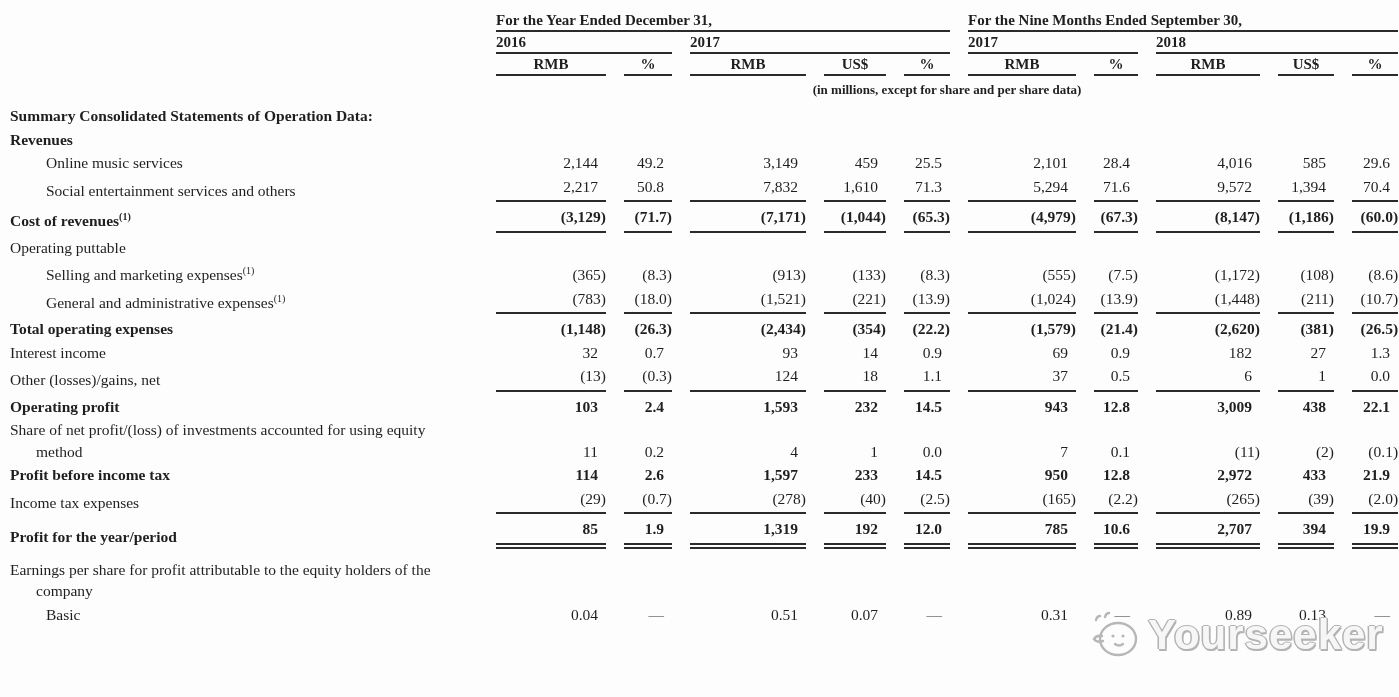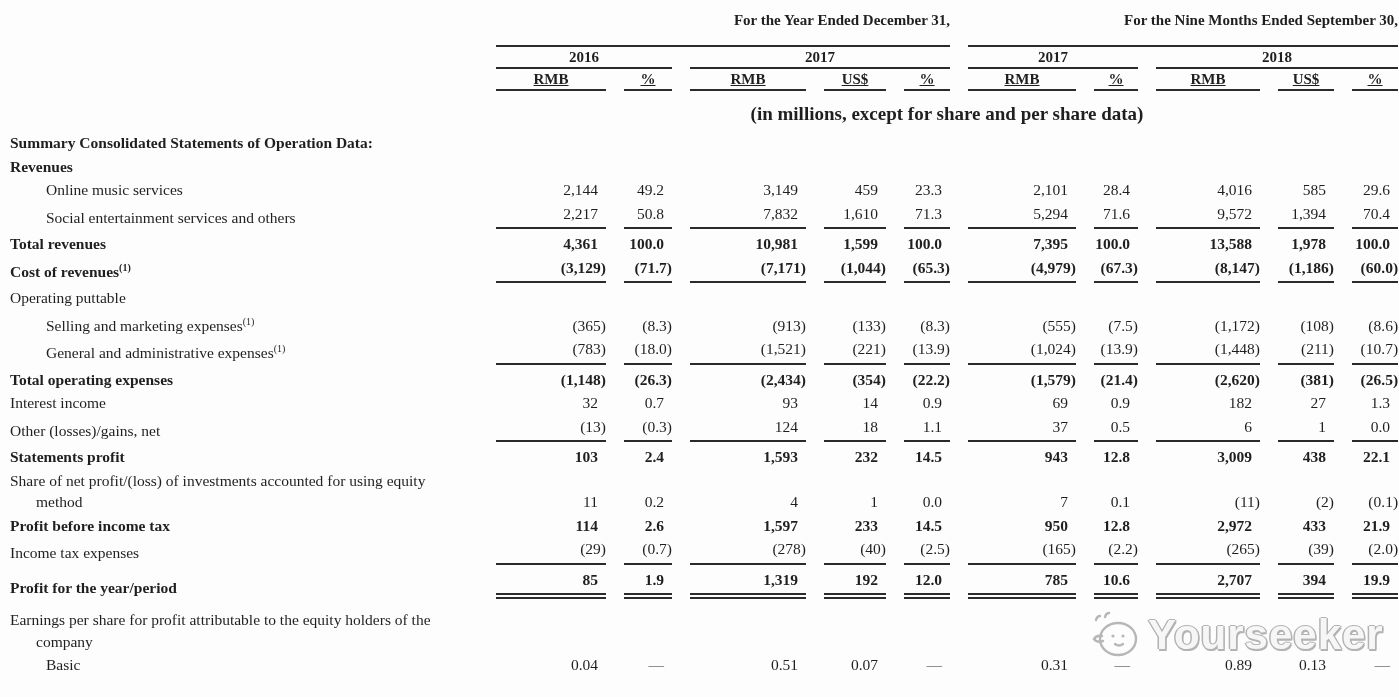--- a/index.html
+++ b/index.html
@@ -26,24 +26,24 @@
   col.c-pct2 { width:46px; }
   col.c-rmb3 { width:108px; }
   col.c-pct3 { width:44px; }
   col.c-rmb4 { width:104px; }
   col.c-usd2 { width:56px; }
   col.c-pct4 { width:46px; }
 
   th { font-weight:bold; font-size:15px; }
   td { vertical-align:bottom; }
 
-  .grp  { text-align:right; border-bottom:2px solid #2b2b2b; padding-bottom:16px; white-space:nowrap; }
-  .yr   { text-align:center; border-bottom:2px solid #2b2b2b; padding:2px 0 1px; }
-  .unit { text-align:center; border-bottom:2px solid #2b2b2b; padding:2px 0 1px;text-decoration:underline; }
-  .note { text-align:center; font-weight:bold; font-size:19px; padding:12px 0 6px; }
+  .grp  { text-align:left; border-bottom:2px solid #2b2b2b; padding-bottom:1px; white-space:nowrap; }
+  .yr   { text-align:left; border-bottom:2px solid #2b2b2b; padding:2px 0 1px; }
+  .unit { text-align:center; border-bottom:2px solid #2b2b2b; padding:2px 0 1px; }
+  .note { text-align:center; font-weight:bold; font-size:13px; padding:6px 0 6px; }
 
   tbody td { font-size:15.5px; line-height:21.5px; padding:1px 0 1px; }
   tbody tr.b td { font-weight:bold; }
 
   td.lbl { text-align:left; white-space:pre-line; }
   td.l0  { padding-left:36px; text-indent:-26px;margin-top:16px; }
   td.l1  { padding-left:46px; text-indent:0; }
 
   td.num { text-align:right; white-space:nowrap; }
   td.num.par { padding-right:0; }
@@ -125,53 +125,40 @@
         </tr>
         <tr class="b">
           <td class="lbl l0" colspan="11">Revenues</td>
         </tr>
         <tr>
           <td class="lbl l1">Online music services</td>
           <td class="num">2,144</td>
           <td class="num">49.2</td>
           <td class="num">3,149</td>
           <td class="num">459</td>
-          <td class="num">23.3</td>
+          <td class="num">25.5</td>
           <td class="num">2,101</td>
           <td class="num">28.4</td>
           <td class="num">4,016</td>
           <td class="num">585</td>
           <td class="num">29.6</td>
         </tr>
         <tr class="u1">
           <td class="lbl l1">Social entertainment services and others</td>
           <td class="num">2,217</td>
           <td class="num">50.8</td>
           <td class="num">7,832</td>
           <td class="num">1,610</td>
           <td class="num">71.3</td>
           <td class="num">5,294</td>
           <td class="num">71.6</td>
           <td class="num">9,572</td>
           <td class="num">1,394</td>
           <td class="num">70.4</td>
         </tr>
-        <tr class="b">
-          <td class="lbl l0">Total revenues</td>
-          <td class="num">4,361</td>
-          <td class="num">100.0</td>
-          <td class="num">10,981</td>
-          <td class="num">1,599</td>
-          <td class="num">100.0</td>
-          <td class="num">7,395</td>
-          <td class="num">100.0</td>
-          <td class="num">13,588</td>
-          <td class="num">1,978</td>
-          <td class="num">100.0</td>
-        </tr>
         <tr class="b u1">
           <td class="lbl l0">Cost of revenues<sup>(1)</sup></td>
           <td class="num par">(3,129)</td>
           <td class="num par">(71.7)</td>
           <td class="num par">(7,171)</td>
           <td class="num par">(1,044)</td>
           <td class="num par">(65.3)</td>
           <td class="num par">(4,979)</td>
           <td class="num par">(67.3)</td>
           <td class="num par">(8,147)</td>
@@ -240,21 +227,21 @@
           <td class="num">124</td>
           <td class="num">18</td>
           <td class="num">1.1</td>
           <td class="num">37</td>
           <td class="num">0.5</td>
           <td class="num">6</td>
           <td class="num">1</td>
           <td class="num">0.0</td>
         </tr>
         <tr class="b">
-          <td class="lbl l0">Statements profit</td>
+          <td class="lbl l0">Operating profit</td>
           <td class="num">103</td>
           <td class="num">2.4</td>
           <td class="num">1,593</td>
           <td class="num">232</td>
           <td class="num">14.5</td>
           <td class="num">943</td>
           <td class="num">12.8</td>
           <td class="num">3,009</td>
           <td class="num">438</td>
           <td class="num">22.1</td>

